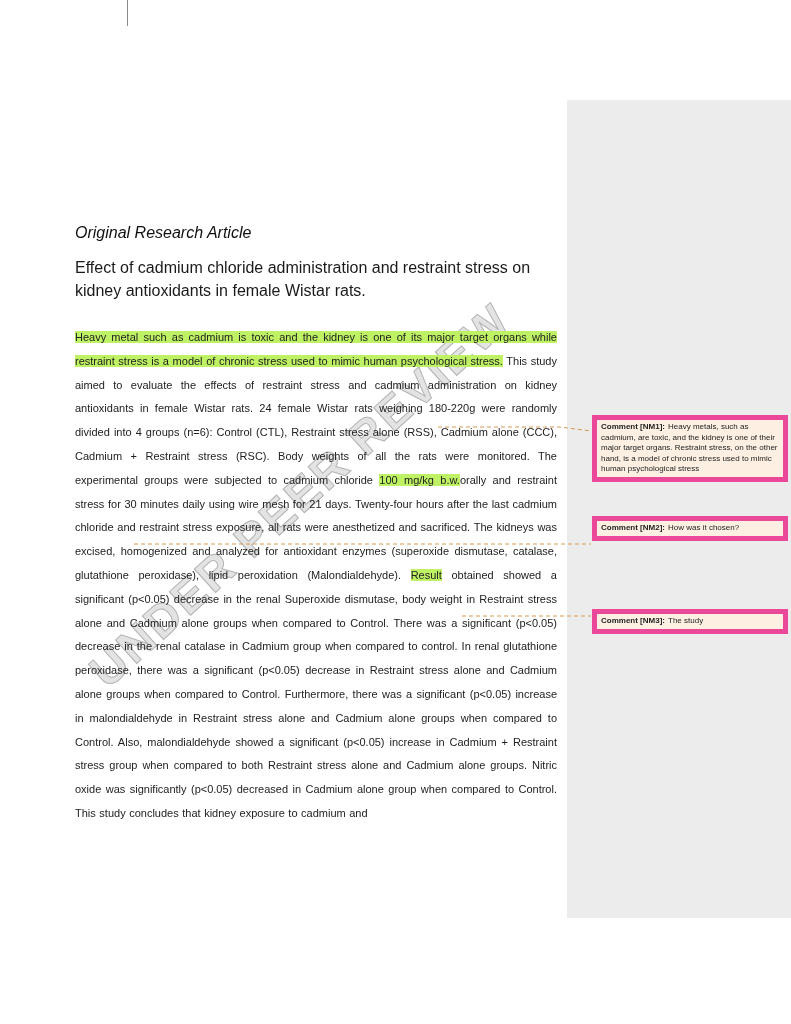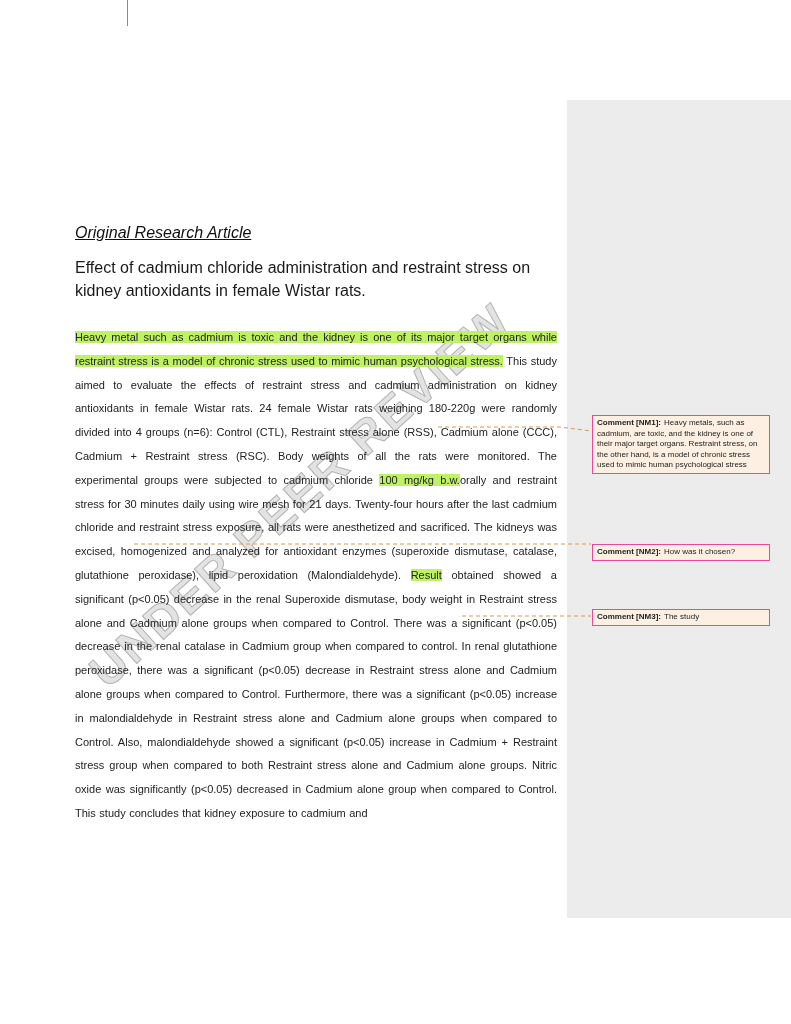--- a/index.html
+++ b/index.html
@@ -15,44 +15,44 @@
     position:absolute; left:127px; top:0; width:1px; height:26px; background:#8a8a8a;
   }
   .watermark {
     position:absolute; left:-10px; top:468px; width:620px; text-align:center;
     font-size:46px; font-weight:bold; letter-spacing:3px;
     color:#e3e3e3; -webkit-text-stroke:1px #b4b4b4;
     transform:rotate(-42deg); pointer-events:none; white-space:nowrap;
   }
   .content { position:absolute; left:75px; top:224px; width:482px; }
   .section-label {
-    font-size:16px; font-style:italic; text-decoration:underline;
+    font-size:16px; font-style:italic; 
     font-weight:400; margin:0 0 14px 0; color:#111;
   }
   .paper-title {
     font-size:16px; font-weight:400; line-height:23px; margin:0 0 24px 0; color:#1a1a1a;
   }
   .abstract-heading {
     font-size:11px; font-weight:bold; letter-spacing:0.3px; margin:0 0 20px 0; color:#111;
   }
   .abstract {
     font-size:11px; line-height:23.8px; text-align:justify; margin:0; color:#222;
     word-spacing:0.5px;
   }
   .hl { background:#bef264; }
   .connectors { position:absolute; left:0; top:0; pointer-events:none; }
   .connectors polyline { fill:none; stroke:#d99a4e; stroke-width:1; stroke-dasharray:4 3; }
   .comment-box {
-    position:absolute; left:592px; width:178px; box-sizing:border-box;
-    background:#fdf0e2; border:1px solid #ec4899;
+    position:absolute; left:592px; width:196px; box-sizing:border-box;
+    background:#fdf0e2; border:5px solid #ec4899;
     font-size:8px; line-height:10.5px; color:#222; padding:2px 4px;
   }
   .cmt-label { font-weight:bold; margin-right:3px; }
   .cb-1 { top:415px; min-height:57px; }
-  .cb-2 { top:544px; }
+  .cb-2 { top:516px; }
   .cb-3 { top:609px; }
 </style>
 </head>
 <body>
 
 <div class="page">
 
   <div class="comment-margin"></div>
 
   <div class="cursor-artifact"></div>

